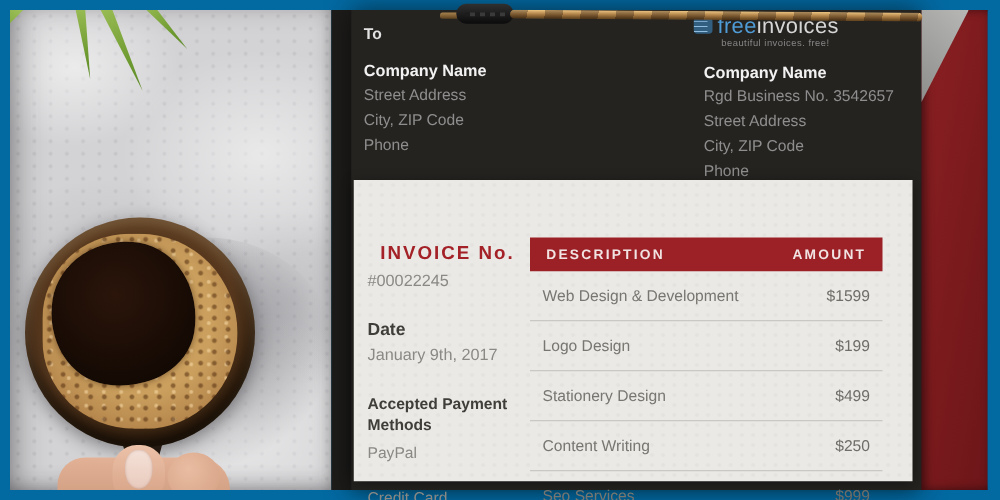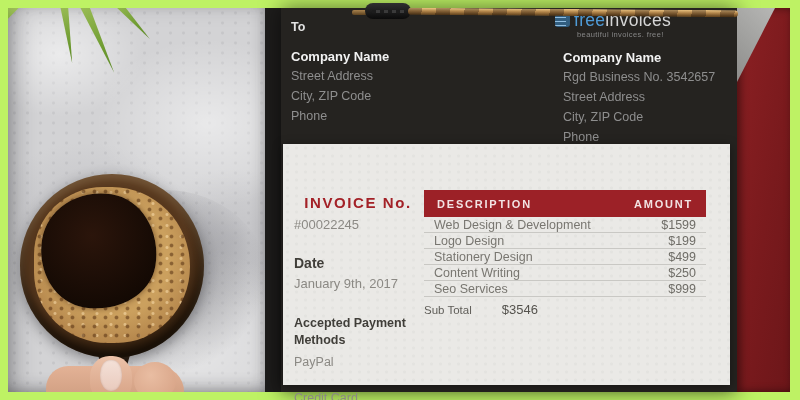--- a/index.html
+++ b/index.html
@@ -1,18 +1,18 @@
 <!DOCTYPE html>
 <html><head>
 <meta charset="utf-8">
 <style>
   * { margin:0; padding:0; box-sizing:border-box; }
   html,body { background:#323232; }
   body { font-family:"Liberation Sans","DejaVu Sans",sans-serif; }
-  .stage { position:relative; width:800px; height:400px; background:#bef264; overflow:hidden; }
+  .stage { position:relative; width:800px; height:400px; background:#0369a1; overflow:hidden; }
 
   
   .photo {
     position:absolute; left:8px; top:8px; width:257px; height:384px; overflow:hidden;
     background-color:#d3d3d5;
     background-image:
       radial-gradient(ellipse 120px 90px at 20% 12%, rgba(255,255,255,.55), transparent 70%),
       radial-gradient(ellipse 160px 120px at 78% 30%, rgba(255,255,255,.5), transparent 70%),
       radial-gradient(ellipse 140px 110px at 30% 55%, rgba(168,168,174,.4), transparent 70%),
       radial-gradient(ellipse 180px 140px at 70% 88%, rgba(255,255,255,.45), transparent 70%),
@@ -90,21 +90,21 @@
   .inv-no { font-size:13px; color:#8b8984; margin-top:6px; }
   .date-label { font-size:14px; font-weight:700; color:#403e39; margin-top:23px; }
   .date-val { font-size:13px; color:#8b8984; margin-top:5px; }
   .pay-label { font-size:12.5px; font-weight:700; color:#403e39; line-height:17px; margin-top:24px; width:120px; }
   .pay-method { font-size:12.5px; color:#8b8984; line-height:16px; margin-top:20px; }
   .pay-method.first { margin-top:5px; }
 
   .items { position:absolute; left:141px; top:34px; width:282px;margin-top:12px; }
   .items-head { display:flex; justify-content:space-between; align-items:center; height:27px; padding:0 13px; background:#9c2127; }
   .items-head span { font-size:11px; font-weight:700; letter-spacing:1.8px; color:#f2e3e3; }
-  .item-row { display:flex; justify-content:space-between; align-items:center; height:16px; padding:0 10px; border-bottom:1px solid #c9c8c4;gap:13px; }
+  .item-row { display:flex; justify-content:space-between; align-items:center; height:40px; padding:0 10px; border-bottom:1px solid #c9c8c4;gap:13px; }
   .item-desc { font-size:12.5px; color:#787670; }
   .item-amt { font-size:12.5px; color:#6f6d67; }
   .subtotal-row { display:flex; justify-content:flex-start; align-items:center; height:25px; padding-right:10px; }
   .subtotal-label { font-size:11.5px; color:#5f5d58; margin-right:30px; }
   .subtotal-amt { font-size:13px; color:#55534e; }
 
   
   .leather { position:absolute; left:737px; top:8px; width:53px; height:384px;
     background:linear-gradient(100deg,#8c2023,#7a1a1d 55%,#6c1619);
     box-shadow:inset 3px 0 8px rgba(0,0,0,.5); }

